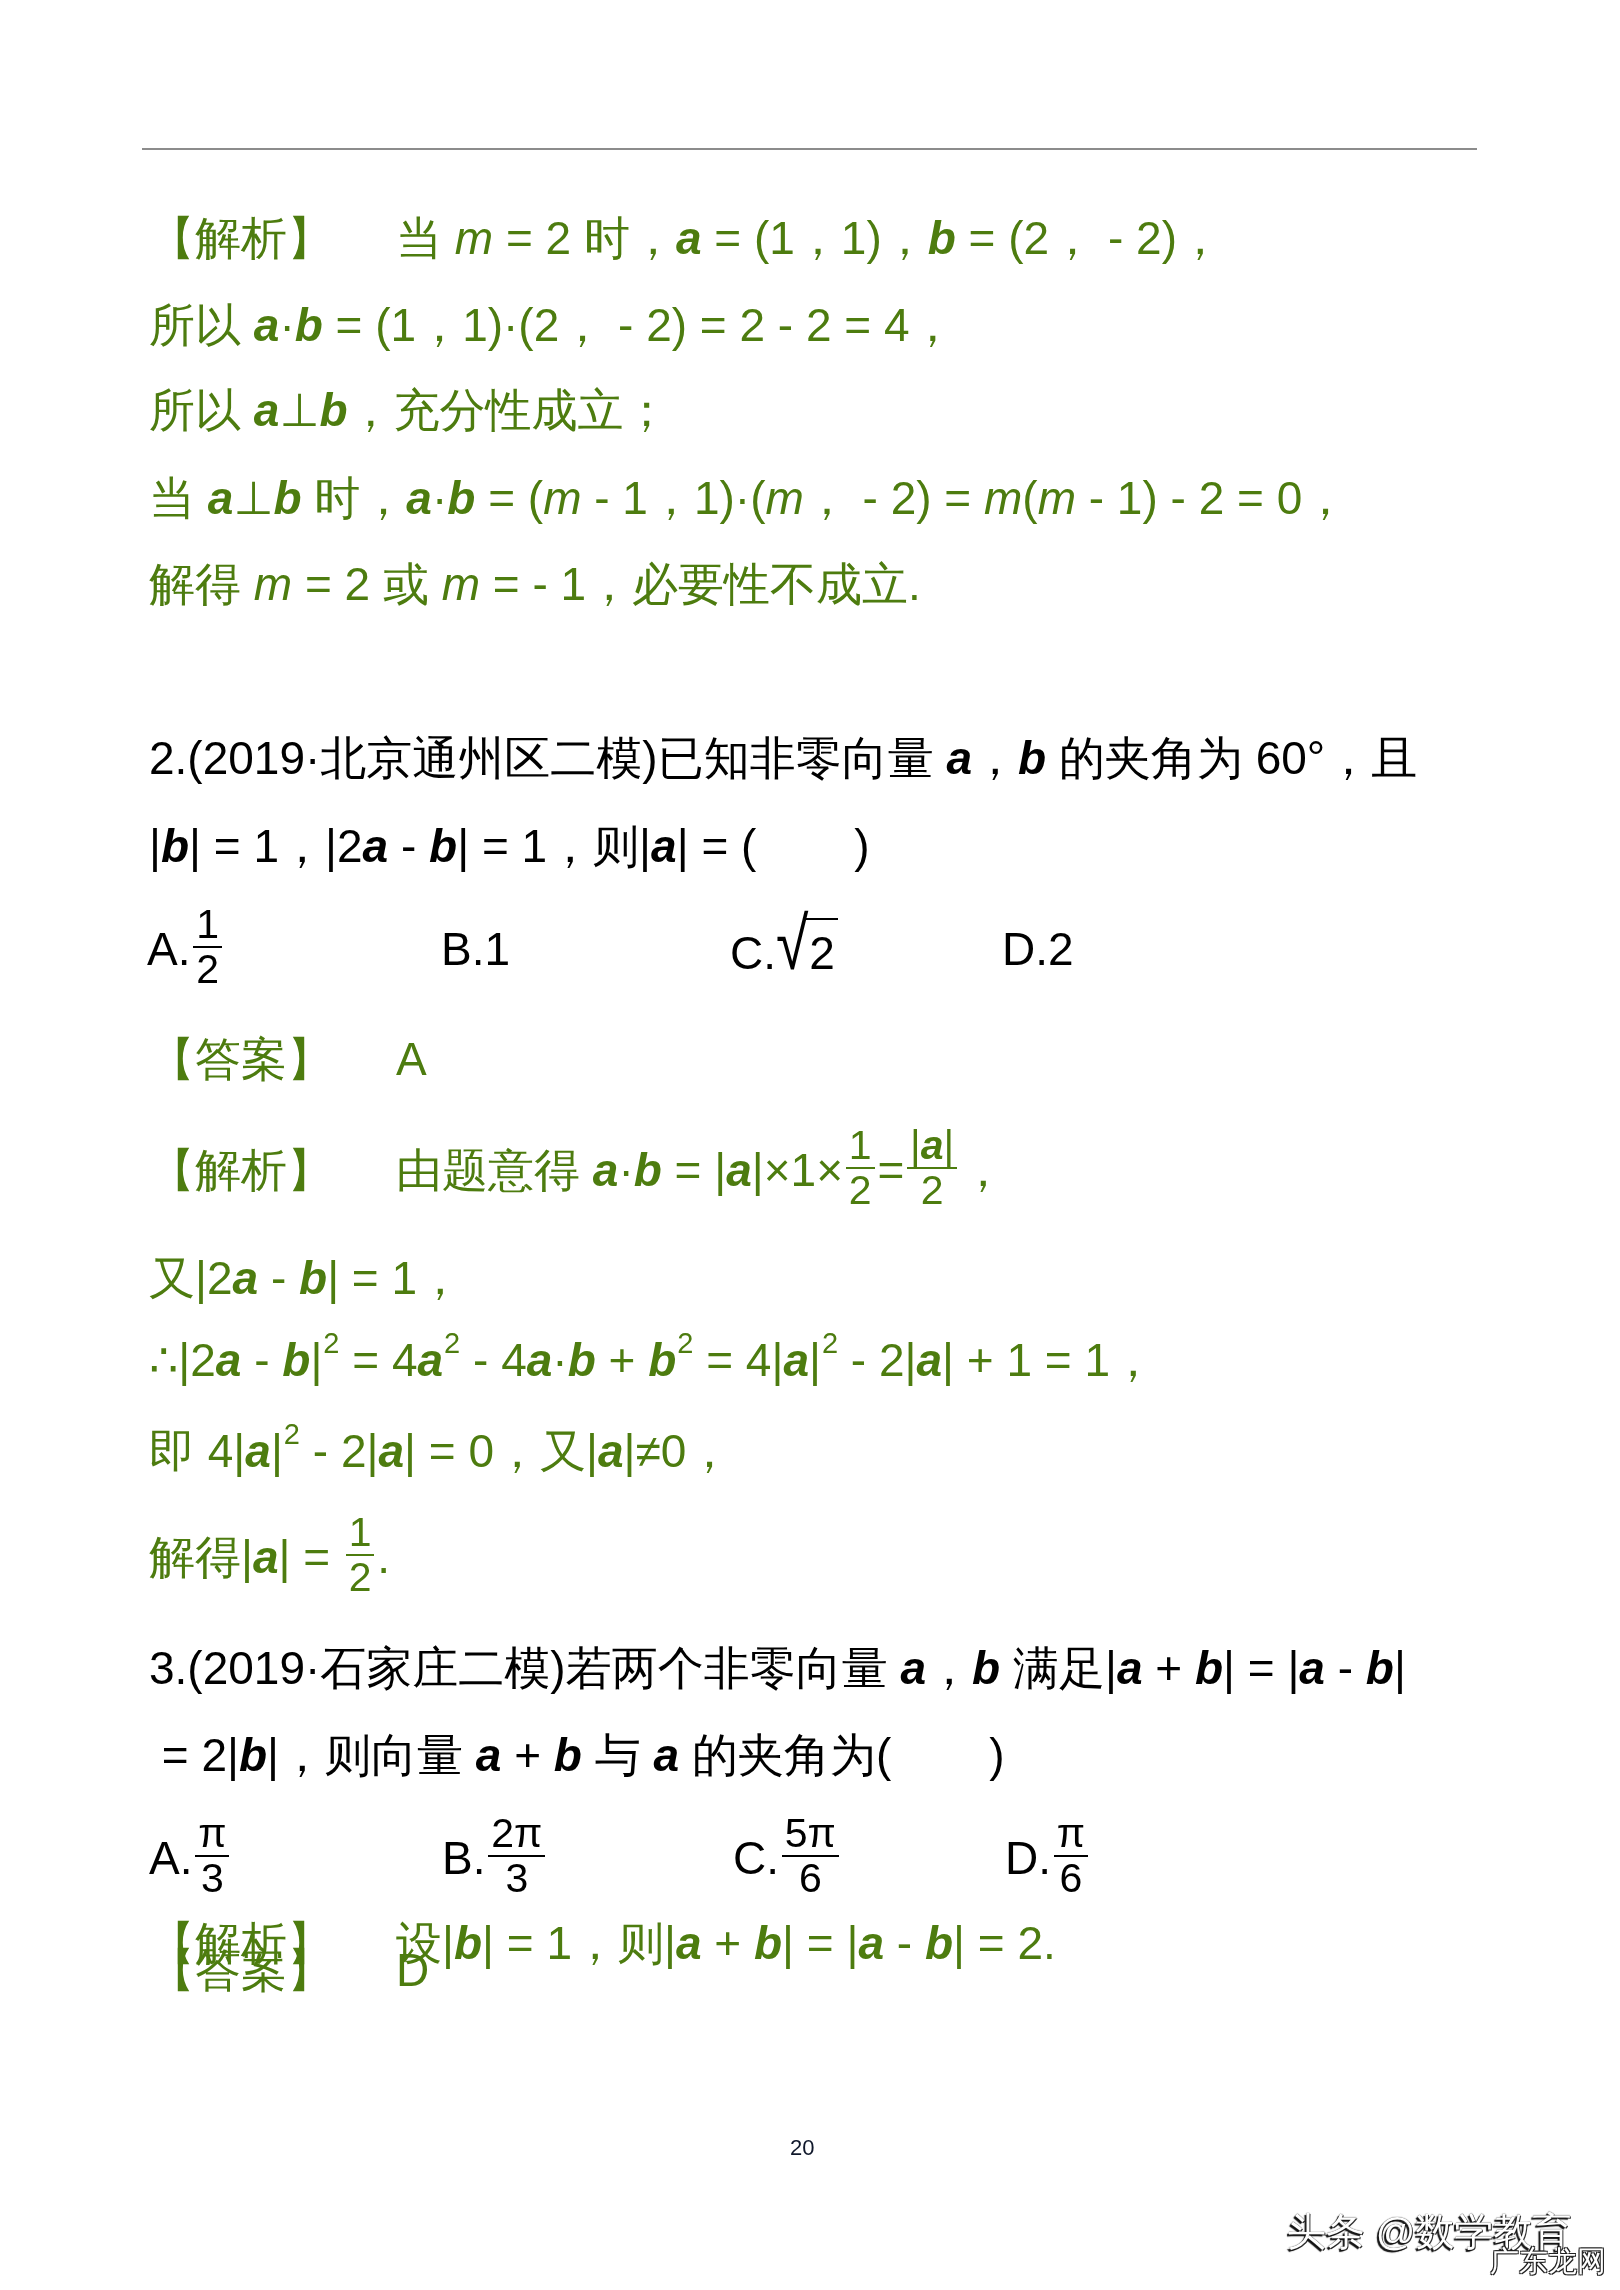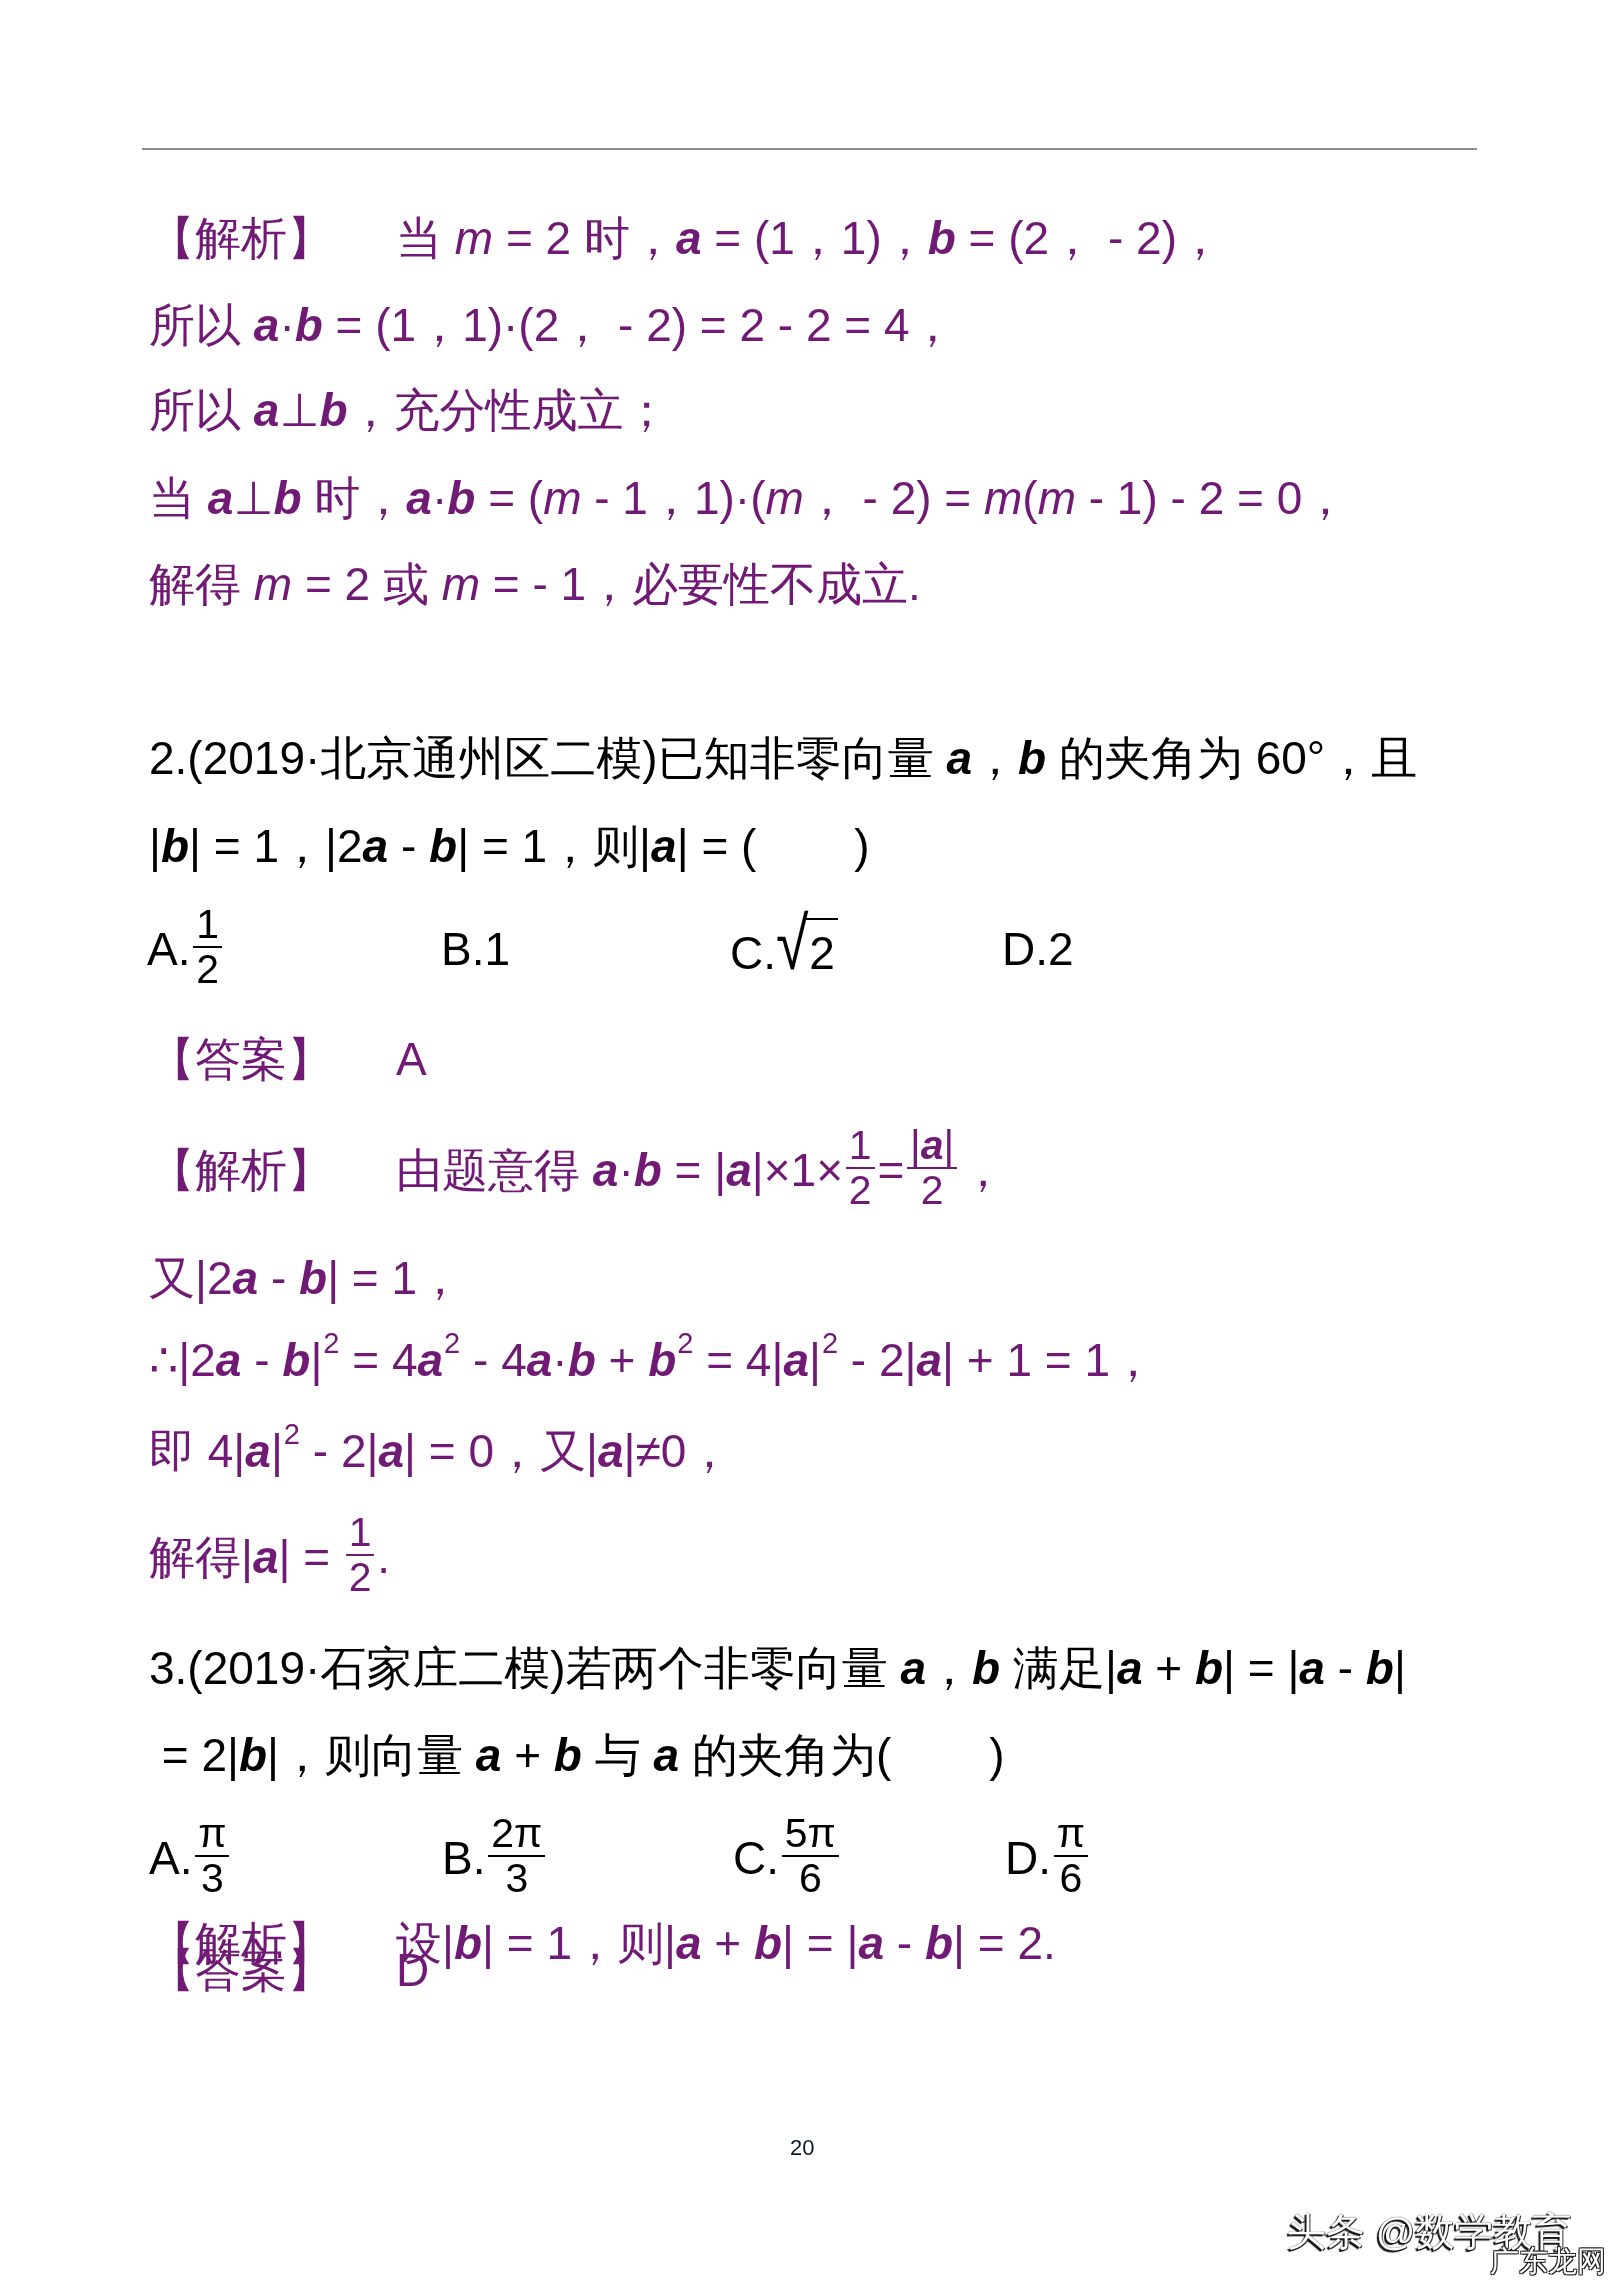--- a/index.html
+++ b/index.html
@@ -20,21 +20,21 @@
     background: #8c8c8c;
   }
   .line {
     position: absolute;
     left: 149px;
     height: 59px;
     line-height: 59px;
     font-size: 46px;
     white-space: pre;
   }
-  .red { color: #701a75; }
+  .red { color: #4d7c0f; }
   .black { color: #000000; text-align: right; }
   .label { display: inline-block; width: 247px; }
   .v { font-weight: bold; font-style: italic; }
   .i { font-style: italic; }
   .sup {
     font-size: 29px;
     position: relative;
     top: -23.5px;
     line-height: 0;
     margin-left: 1px;

